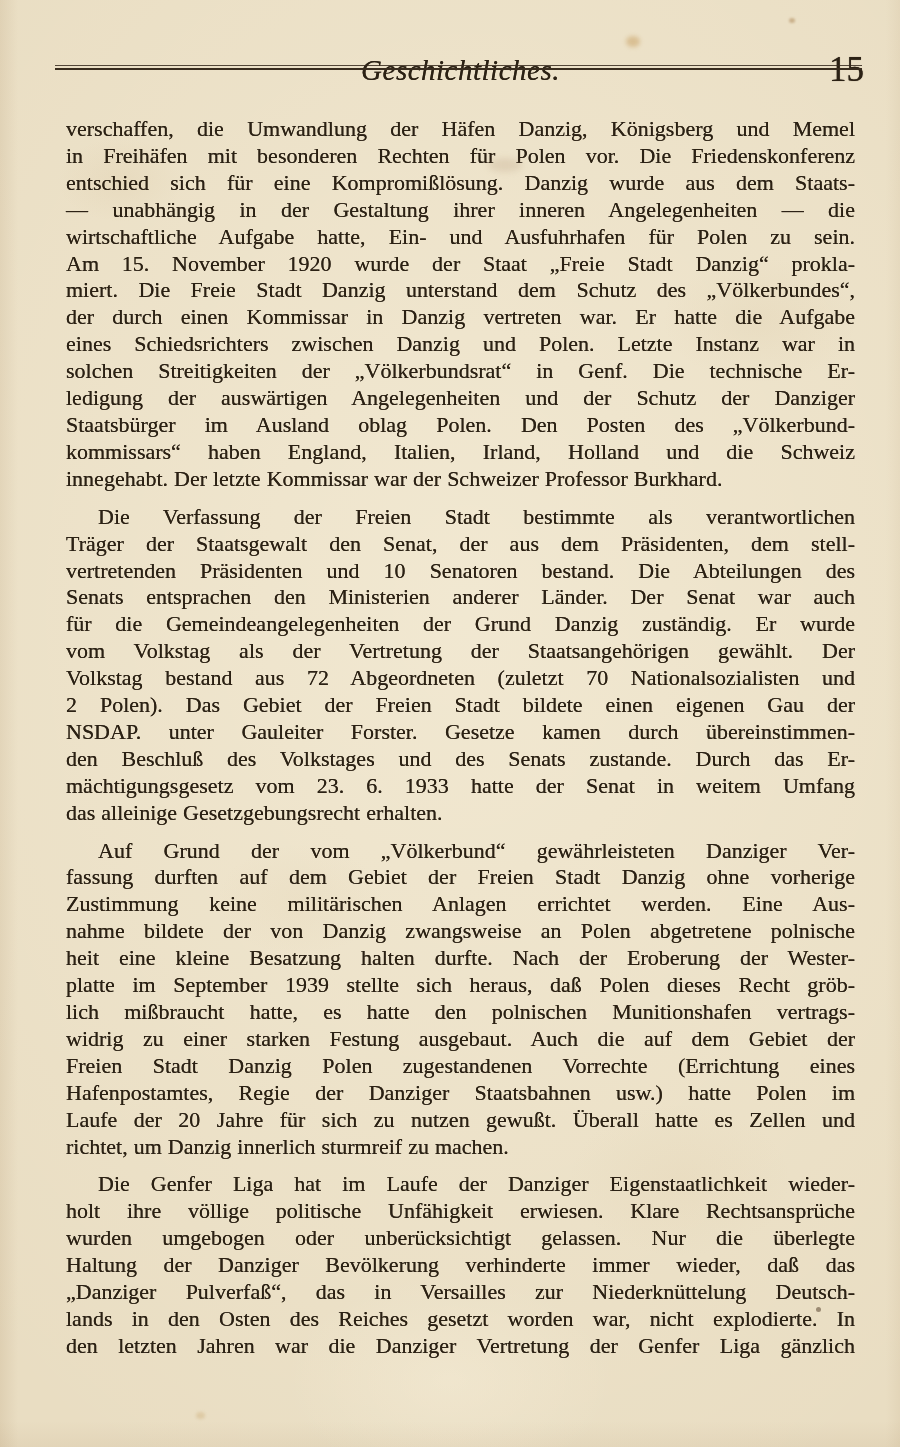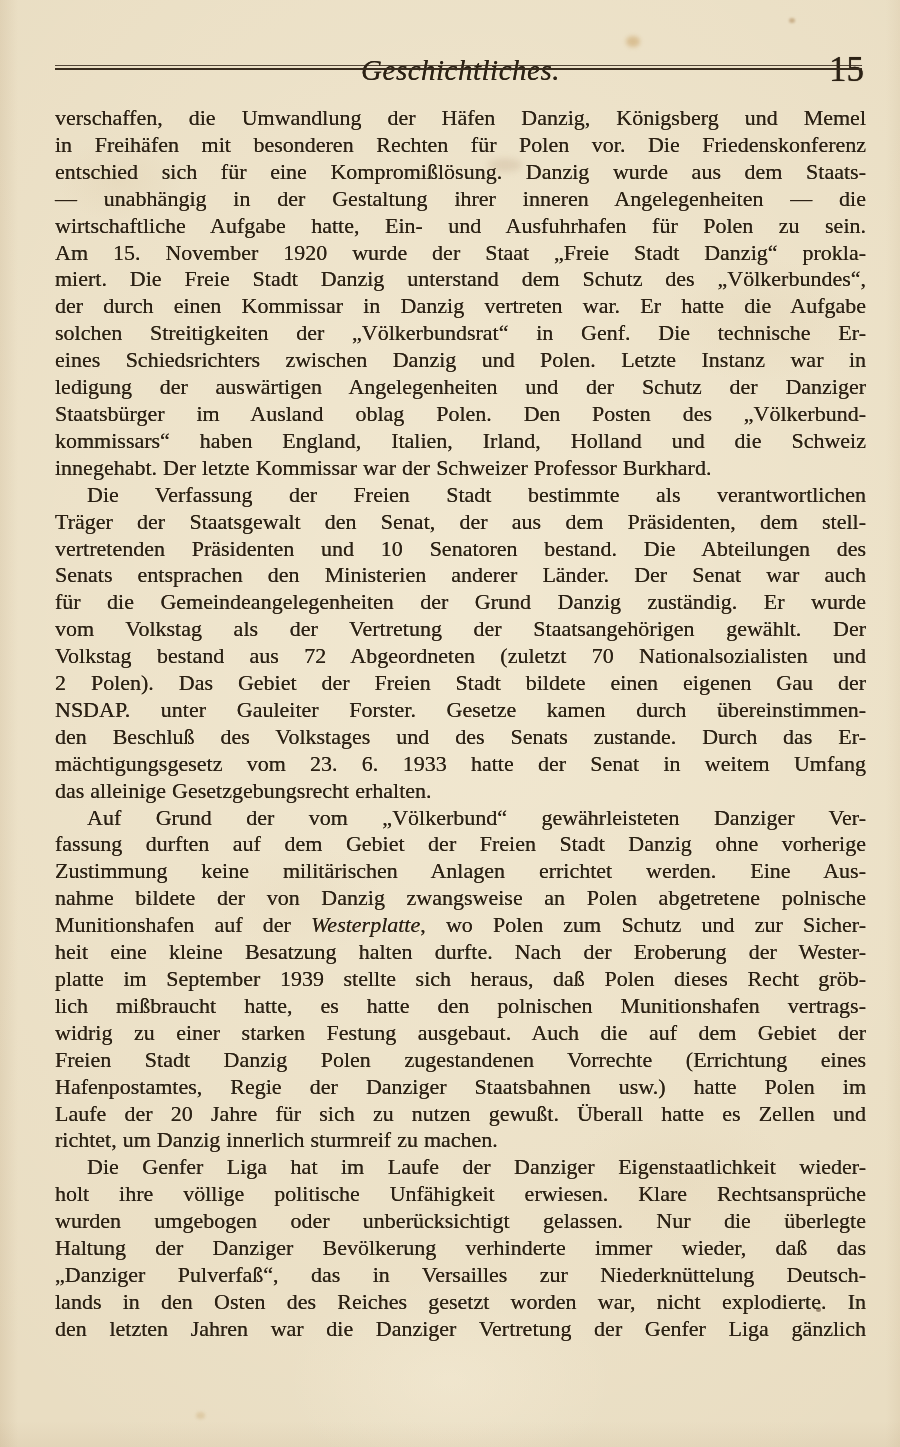--- a/index.html
+++ b/index.html
@@ -66,21 +66,21 @@
     width: 807px; height: 7px;
   }
   .rule .rule-thin  { height: 1.4px; background: var(--rule, #382c1e); opacity: 0.85; }
   .rule .rule-thick { height: 2.4px; background: var(--rule, #382c1e); margin-top: 1.6px; }
 
   main.body-text {
     position: absolute;
     left: 55px; top: 105px;
     width: 811px;
   }
-  .para { margin: 0; }
+  .para { margin: 11px; }
   .para.indent .line:first-child { text-indent: 32px; }
   .line {
     font-size: 22px;
     line-height: 26.9px;
     text-align: justify;
     text-align-last: justify;
     white-space: nowrap; 
     text-shadow: 0 0 0.55px rgba(43,33,20,0.88);
     word-spacing: 0.5px;
   }
@@ -106,22 +106,22 @@
   <main class="body-text">
       <div class="para">
         <div class="line">verschaffen, die Umwandlung der Häfen Danzig, Königsberg und Memel</div>
         <div class="line">in Freihäfen mit besonderen Rechten für Polen vor. Die Friedenskonferenz</div>
         <div class="line">entschied sich für eine Kompromißlösung. Danzig wurde aus dem Staats-</div>
         <div class="line">— unabhängig in der Gestaltung ihrer inneren Angelegenheiten — die</div>
         <div class="line">wirtschaftliche Aufgabe hatte, Ein- und Ausfuhrhafen für Polen zu sein.</div>
         <div class="line">Am 15. November 1920 wurde der Staat „Freie Stadt Danzig“ prokla-</div>
         <div class="line">miert. Die Freie Stadt Danzig unterstand dem Schutz des „Völkerbundes“,</div>
         <div class="line">der durch einen Kommissar in Danzig vertreten war. Er hatte die Aufgabe</div>
+        <div class="line">eines Schiedsrichters zwischen Danzig und Polen. Letzte Instanz war in</div>
         <div class="line">solchen Streitigkeiten der „Völkerbundsrat“ in Genf. Die technische Er-</div>
-        <div class="line">eines Schiedsrichters zwischen Danzig und Polen. Letzte Instanz war in</div>
         <div class="line">ledigung der auswärtigen Angelegenheiten und der Schutz der Danziger</div>
         <div class="line">Staatsbürger im Ausland oblag Polen. Den Posten des „Völkerbund-</div>
         <div class="line">kommissars“ haben England, Italien, Irland, Holland und die Schweiz</div>
         <div class="line line-end">innegehabt. Der letzte Kommissar war der Schweizer Professor Burkhard.</div>
       </div>
       <div class="para indent">
         <div class="line">Die Verfassung der Freien Stadt bestimmte als verantwortlichen</div>
         <div class="line">Träger der Staatsgewalt den Senat, der aus dem Präsidenten, dem stell-</div>
         <div class="line">vertretenden Präsidenten und 10 Senatoren bestand. Die Abteilungen des</div>
         <div class="line">Senats entsprachen den Ministerien anderer Länder. Der Senat war auch</div>
@@ -132,21 +132,20 @@
         <div class="line">NSDAP. unter Gauleiter Forster. Gesetze kamen durch übereinstimmen-</div>
         <div class="line">den Beschluß des Volkstages und des Senats zustande. Durch das Er-</div>
         <div class="line">mächtigungsgesetz vom 23. 6. 1933 hatte der Senat in weitem Umfang</div>
         <div class="line line-end">das alleinige Gesetzgebungsrecht erhalten.</div>
       </div>
       <div class="para indent">
         <div class="line">Auf Grund der vom „Völkerbund“ gewährleisteten Danziger Ver-</div>
         <div class="line">fassung durften auf dem Gebiet der Freien Stadt Danzig ohne vorherige</div>
         <div class="line">Zustimmung keine militärischen Anlagen errichtet werden. Eine Aus-</div>
         <div class="line">nahme bildete der von Danzig zwangsweise an Polen abgetretene polnische</div>
-        <div class="line">Munitionshafen auf der <i>Westerplatte</i>, wo Polen zum Schutz und zur Sicher-</div>
         <div class="line">heit eine kleine Besatzung halten durfte. Nach der Eroberung der Wester-</div>
         <div class="line">platte im September 1939 stellte sich heraus, daß Polen dieses Recht gröb-</div>
         <div class="line">lich mißbraucht hatte, es hatte den polnischen Munitionshafen vertrags-</div>
         <div class="line">widrig zu einer starken Festung ausgebaut. Auch die auf dem Gebiet der</div>
         <div class="line">Freien Stadt Danzig Polen zugestandenen Vorrechte (Errichtung eines</div>
         <div class="line">Hafenpostamtes, Regie der Danziger Staatsbahnen usw.) hatte Polen im</div>
         <div class="line">Laufe der 20 Jahre für sich zu nutzen gewußt. Überall hatte es Zellen und</div>
         <div class="line line-end">richtet, um Danzig innerlich sturmreif zu machen.</div>
       </div>
       <div class="para indent">

